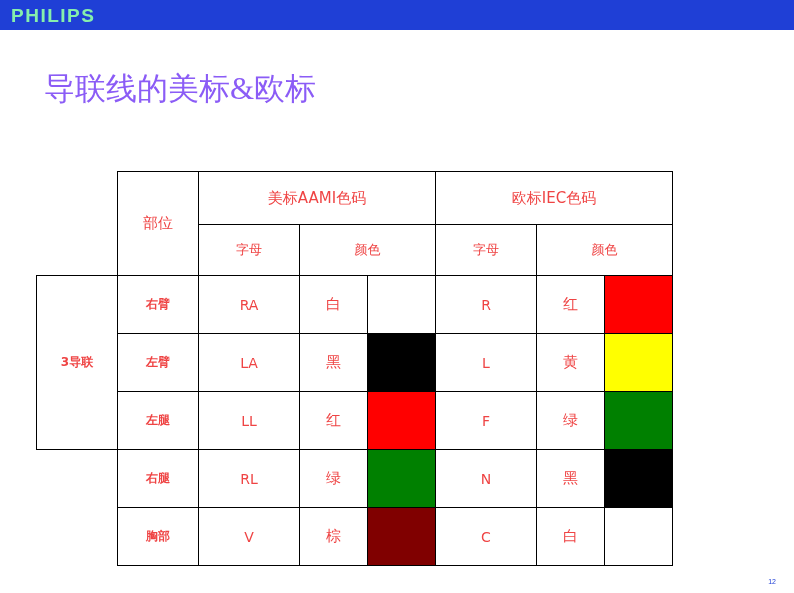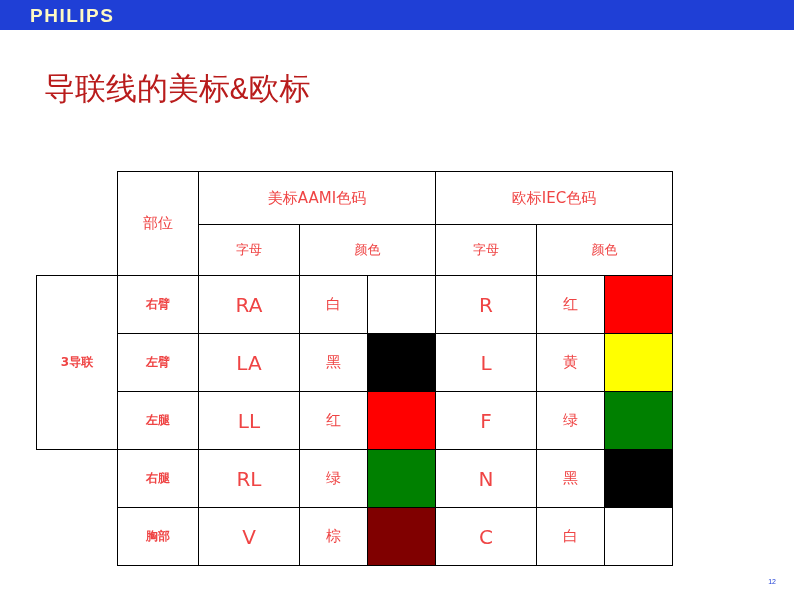--- a/index.html
+++ b/index.html
@@ -17,35 +17,35 @@
   .header-bar {
     position: absolute;
     left: 0;
     top: 0;
     width: 794px;
     height: 30px;
     background: #1f3fd6;
   }
   .brand {
     position: absolute;
-    left: 30px;
+    left: 11px;
     top: 5px;
-    color: #fef9c3;
+    color: #86efac;
     font-size: 19px;
     font-weight: bold;
     letter-spacing: 1.5px;
     font-family: "Liberation Sans", sans-serif;
   }
   .slide-title {
     position: absolute;
     left: 44px;
     top: 68px;
     font-size: 31px;
-    color: #b91c1c;
-    font-family: Liberation Mono, monospace;
+    color: #8b5cf6;
+    font-family: Liberation Serif, serif;
     white-space: nowrap;
   }
   .table-wrap {
     position: absolute;
     left: 36px;
     top: 171px;
   }
   table.lead-table {
     border-collapse: collapse;
     table-layout: fixed;
@@ -80,21 +80,21 @@
   }
   .part-label {
     font-size: 12px;
     font-weight: bold;
   }
   .group-label {
     font-size: 12px;
     font-weight: bold;
   }
   .code-letter {
-    font-size: 20px;
+    font-size: 14px;
     font-family: "Liberation Serif", serif;
   }
   .color-name {
     font-size: 15px;
   }
   .swatch {
     width: 100%;
     height: 100%;
     display: block;
   }

